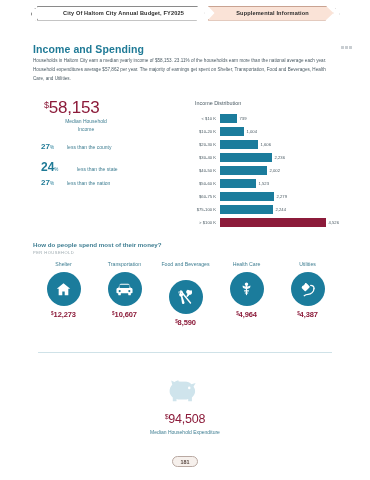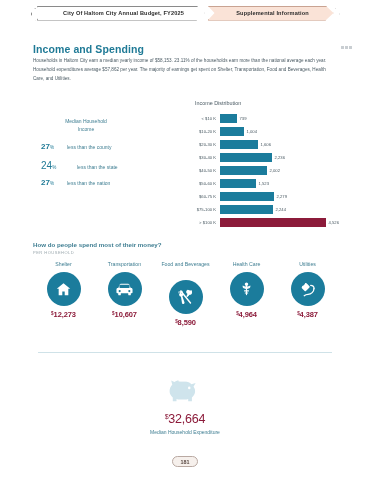--- a/index.html
+++ b/index.html
@@ -194,31 +194,34 @@
   </div>
 
   <div class="sec-title">Income and Spending</div>
   <div class="dots">
     <i></i>
       <i></i>
       <i></i>
   </div>
   <div class="intro">Households in Haltom City earn a median yearly income of $58,153. 23.11% of the households earn more than the national average each year. Household expenditures average $57,862 per year. The majority of earnings get spent on Shelter, Transportation, Food and Beverages, Health Care, and Utilities.</div>
 
+  <div class="big-income">
+    <sup>$</sup><span>58,153</span>
+  </div>
   <div class="big-income-sub">
     <span>Median Household</span><br>
     <span>Income</span>
   </div>
 
   <div class="cmp-row cmp-1">
     <div class="cmp-pct"><span style="font-size:8px;font-weight:bold">27</span><span>%</span></div>
     <div class="cmp-txt">less than the county</div>
   </div>
   <div class="cmp-row cmp-2">
-    <div class="cmp-pct"><span style="font-size:10px;font-weight:normal">24</span><span>%</span></div>
+    <div class="cmp-pct"><span style="font-size:12px;font-weight:bold">24</span><span>%</span></div>
     <div class="cmp-txt">less than the state</div>
   </div>
   <div class="cmp-row cmp-3">
     <div class="cmp-pct"><span style="font-size:8px;font-weight:bold">27</span><span>%</span></div>
     <div class="cmp-txt">less than the nation</div>
   </div>
 
   <div class="chart-title">Income Distribution</div>
   <div class="chart" id="income-chart">
       <div class="bar-row">
@@ -358,21 +361,21 @@
 
   <div class="divider"></div>
 
   <div class="piggy-wrap">
     <svg class="piggy" viewBox="0 0 64 52">
       <path fill="#cfe4ec" d="M20 8c-3 0-6 1-8 3l-6-3 2 8c-3 3-5 7-5 12 0 5 2 9 6 12v7h7v-4c2 1 4 1 6 1h10c2 0 4 0 6-1v4h7v-7c4-3 6-7 6-12 0-3-1-6-3-8l4-7-8 2c-3-3-7-5-12-5h-12z"></path>
       <circle cx="40" cy="22" r="2.4" fill="#ffffff"></circle>
       <rect x="22" y="7" width="12" height="2.6" rx="1.3" fill="#ffffff"></rect>
     </svg>
     <div class="exp-val">
-      <sup>$</sup><span>32,664</span>
+      <sup>$</sup><span>94,508</span>
     </div>
     <div class="exp-lbl">Median Household Expenditure</div>
   </div>
 
   <div class="pageno-wrap">
     <div class="pageno">181</div>
   </div>
 
 </div>
 

